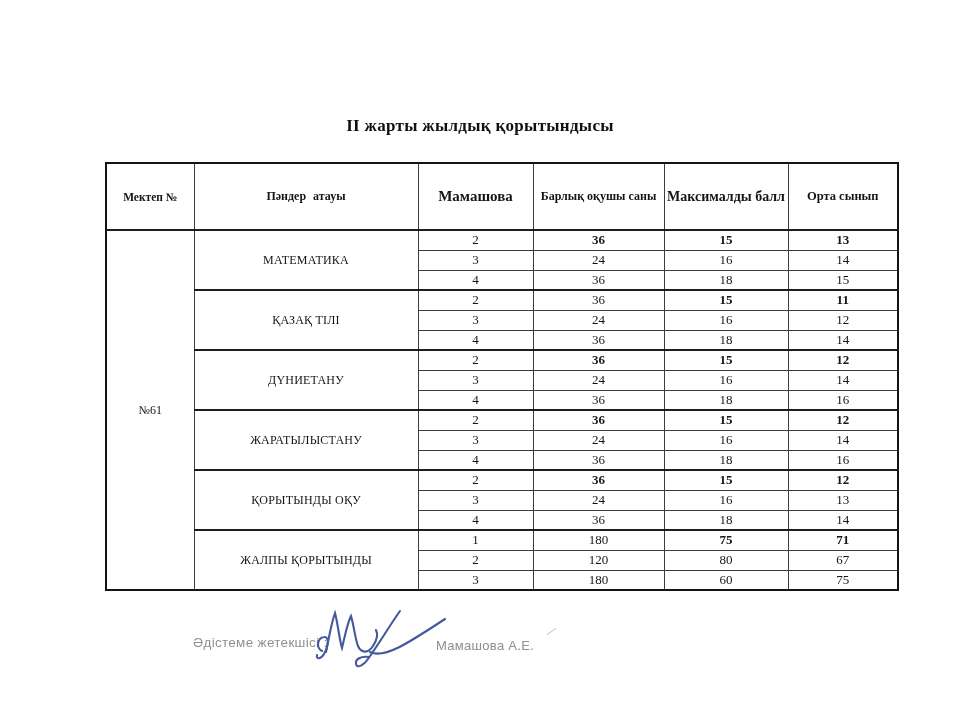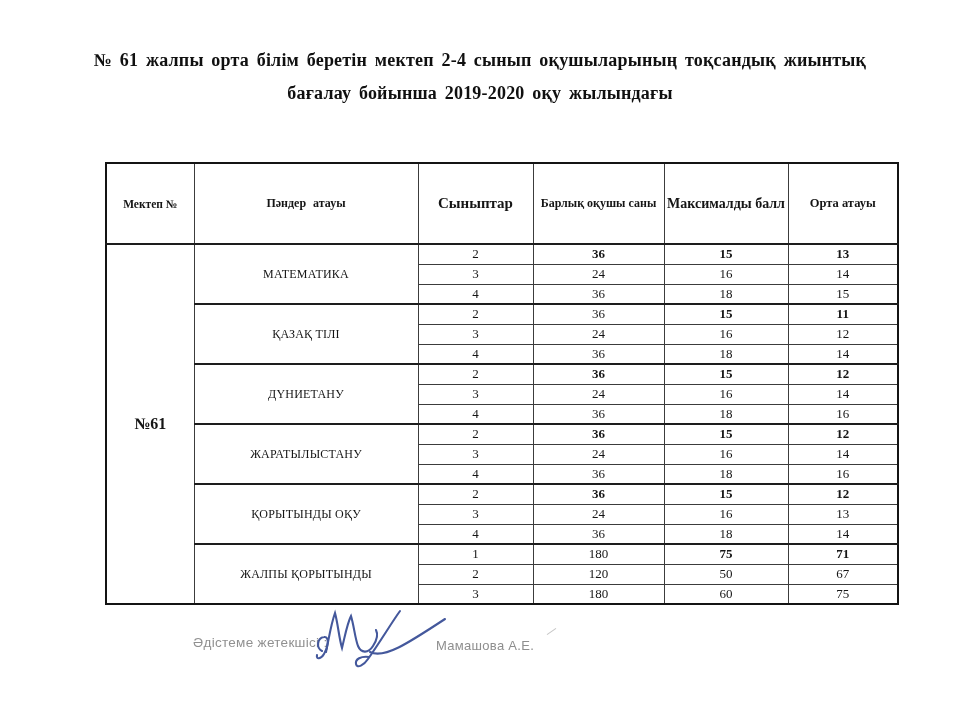--- a/index.html
+++ b/index.html
@@ -20,31 +20,31 @@
   
   .table-wrap { position:absolute; left:105px; top:162px; }
   table.results {
     border-collapse:collapse; table-layout:fixed; width:792px;
     border:2px solid #141414;
   }
   table.results td {
     border:1px solid #3c3c3c; text-align:center; vertical-align:middle;
     padding:0; overflow:hidden; white-space:nowrap;
   }
-  tr.header-row { height:81px;padding-left:6px; }
+  tr.header-row { height:67px;padding-left:6px; }
   tr.header-row td { font-weight:bold; background:#ffffff; }
   td.h-school  { font-size:11.5px; }
   td.h-subject { font-size:12px; word-spacing:4px; }
   td.h-grades  { font-size:15px; }
   td.h-count   { font-size:12px; white-space:normal; line-height:1.25; }
   td.h-max     { font-size:14px; }
   td.h-avg     { font-size:12.5px; }
   tr.data-row { height:20px; }
   tr.block-first td { border-top:2px solid #1d1d1d; }
-  td.school-cell  { font-weight:bold; font-size:16px; }
+  td.school-cell  { font-weight:normal; font-size:12px; }
   td.subject-cell { font-size:12px; letter-spacing:0.2px; }
   td.value-cell   { font-size:13px; }
   td.value-cell.bold { font-weight:bold; }
   
   .footer-role {
     position:absolute; left:193px; top:635px;
     font-family:"Liberation Sans","DejaVu Sans",sans-serif;
     font-size:13.5px; color:#909090; letter-spacing:0.3px;
   }
   .footer-name {
@@ -56,43 +56,40 @@
   .stray-mark {
     position:absolute; left:546px; top:631px; width:11px; height:1px;
     background:#c6c6c6; transform:rotate(-35deg);
   }
 </style>
 </head>
 <body>
 
 <div id="page">
 
-  <div class="title-block">
-    <div class="title-line">№ 61 жалпы орта білім беретін мектеп 2-4 сынып оқушыларының тоқсандық жиынтық</div>
-    <div class="title-line">бағалау бойынша 2019-2020 оқу жылындағы</div>
-  </div>
+  <div class="subtitle">ІІ жарты жылдық қорытындысы</div>
 
   <div class="table-wrap">
     <table class="results">
       <colgroup>
         <col style="width:88px">
           <col style="width:224px">
           <col style="width:115px">
         <col style="width:131px">
           <col style="width:124px">
           <col style="width:110px">
       </colgroup>
       <tbody>
         <tr class="header-row">
           <td class="h-school">Мектеп №</td>
           <td class="h-subject">Пәндер атауы</td>
-          <td class="h-grades">Сыныптар</td>
+          <td class="h-grades">Мамашова</td>
           <td class="h-count">Барлық оқушы саны</td>
           <td class="h-max">Максималды балл</td>
-          <td class="h-avg">Орта атауы</td>
+          <td class="h-avg">Орта сынып</td>
         </tr>
       <tr class="data-row block-first">
             <td rowspan="18" class="school-cell">№61</td>
             <td rowspan="3" class="subject-cell">МАТЕМАТИКА</td>
             <td class="value-cell">2</td>
             <td class="value-cell bold">36</td>
             <td class="value-cell bold">15</td>
             <td class="value-cell bold">13</td>
           </tr>
           <tr class="data-row">
@@ -186,21 +183,21 @@
           <tr class="data-row block-first">
             <td rowspan="3" class="subject-cell">ЖАЛПЫ ҚОРЫТЫНДЫ</td>
             <td class="value-cell">1</td>
             <td class="value-cell">180</td>
             <td class="value-cell bold">75</td>
             <td class="value-cell bold">71</td>
           </tr>
           <tr class="data-row">
             <td class="value-cell">2</td>
             <td class="value-cell">120</td>
-            <td class="value-cell">50</td>
+            <td class="value-cell">80</td>
             <td class="value-cell">67</td>
           </tr>
           <tr class="data-row">
             <td class="value-cell">3</td>
             <td class="value-cell">180</td>
             <td class="value-cell">60</td>
             <td class="value-cell">75</td>
           </tr>
         </tbody>
     </table>

